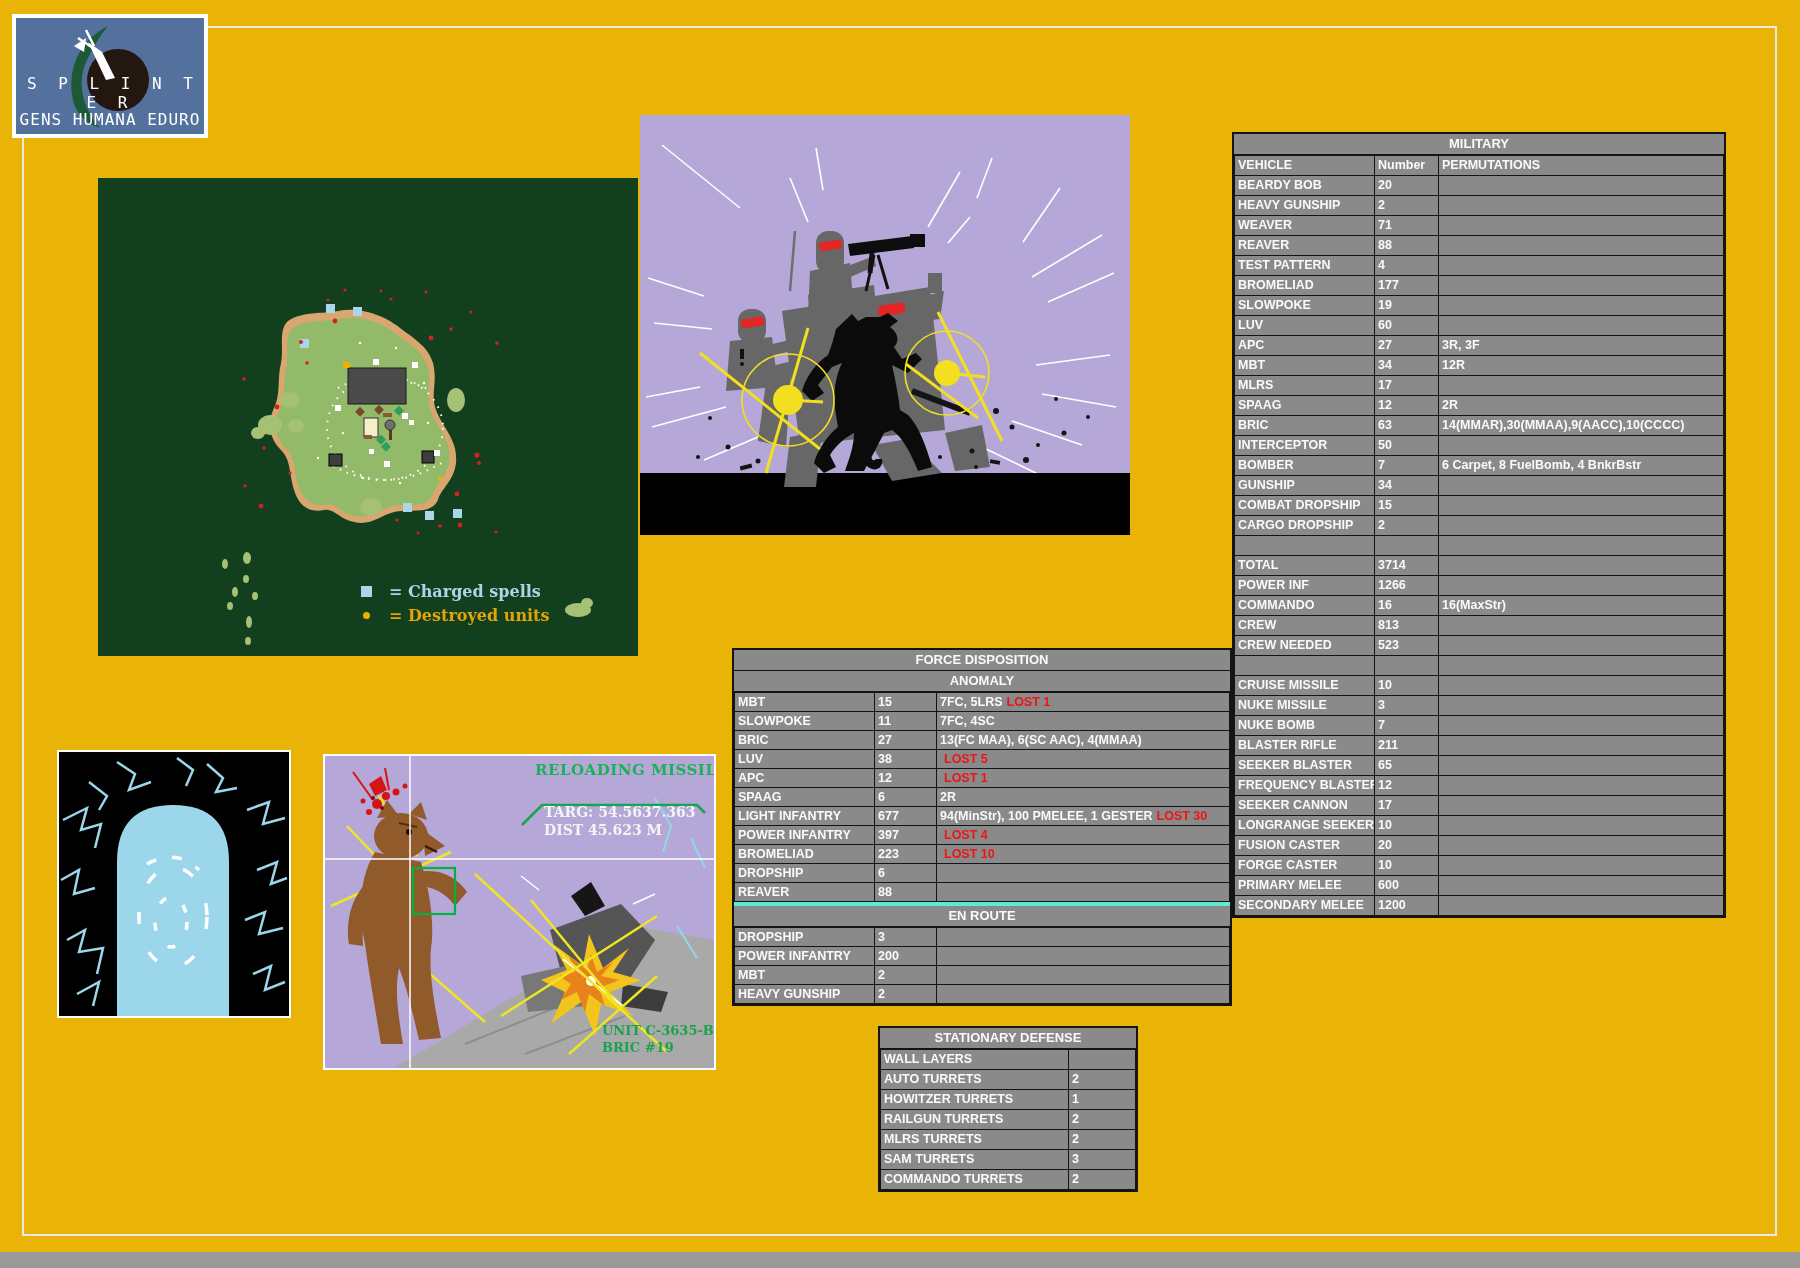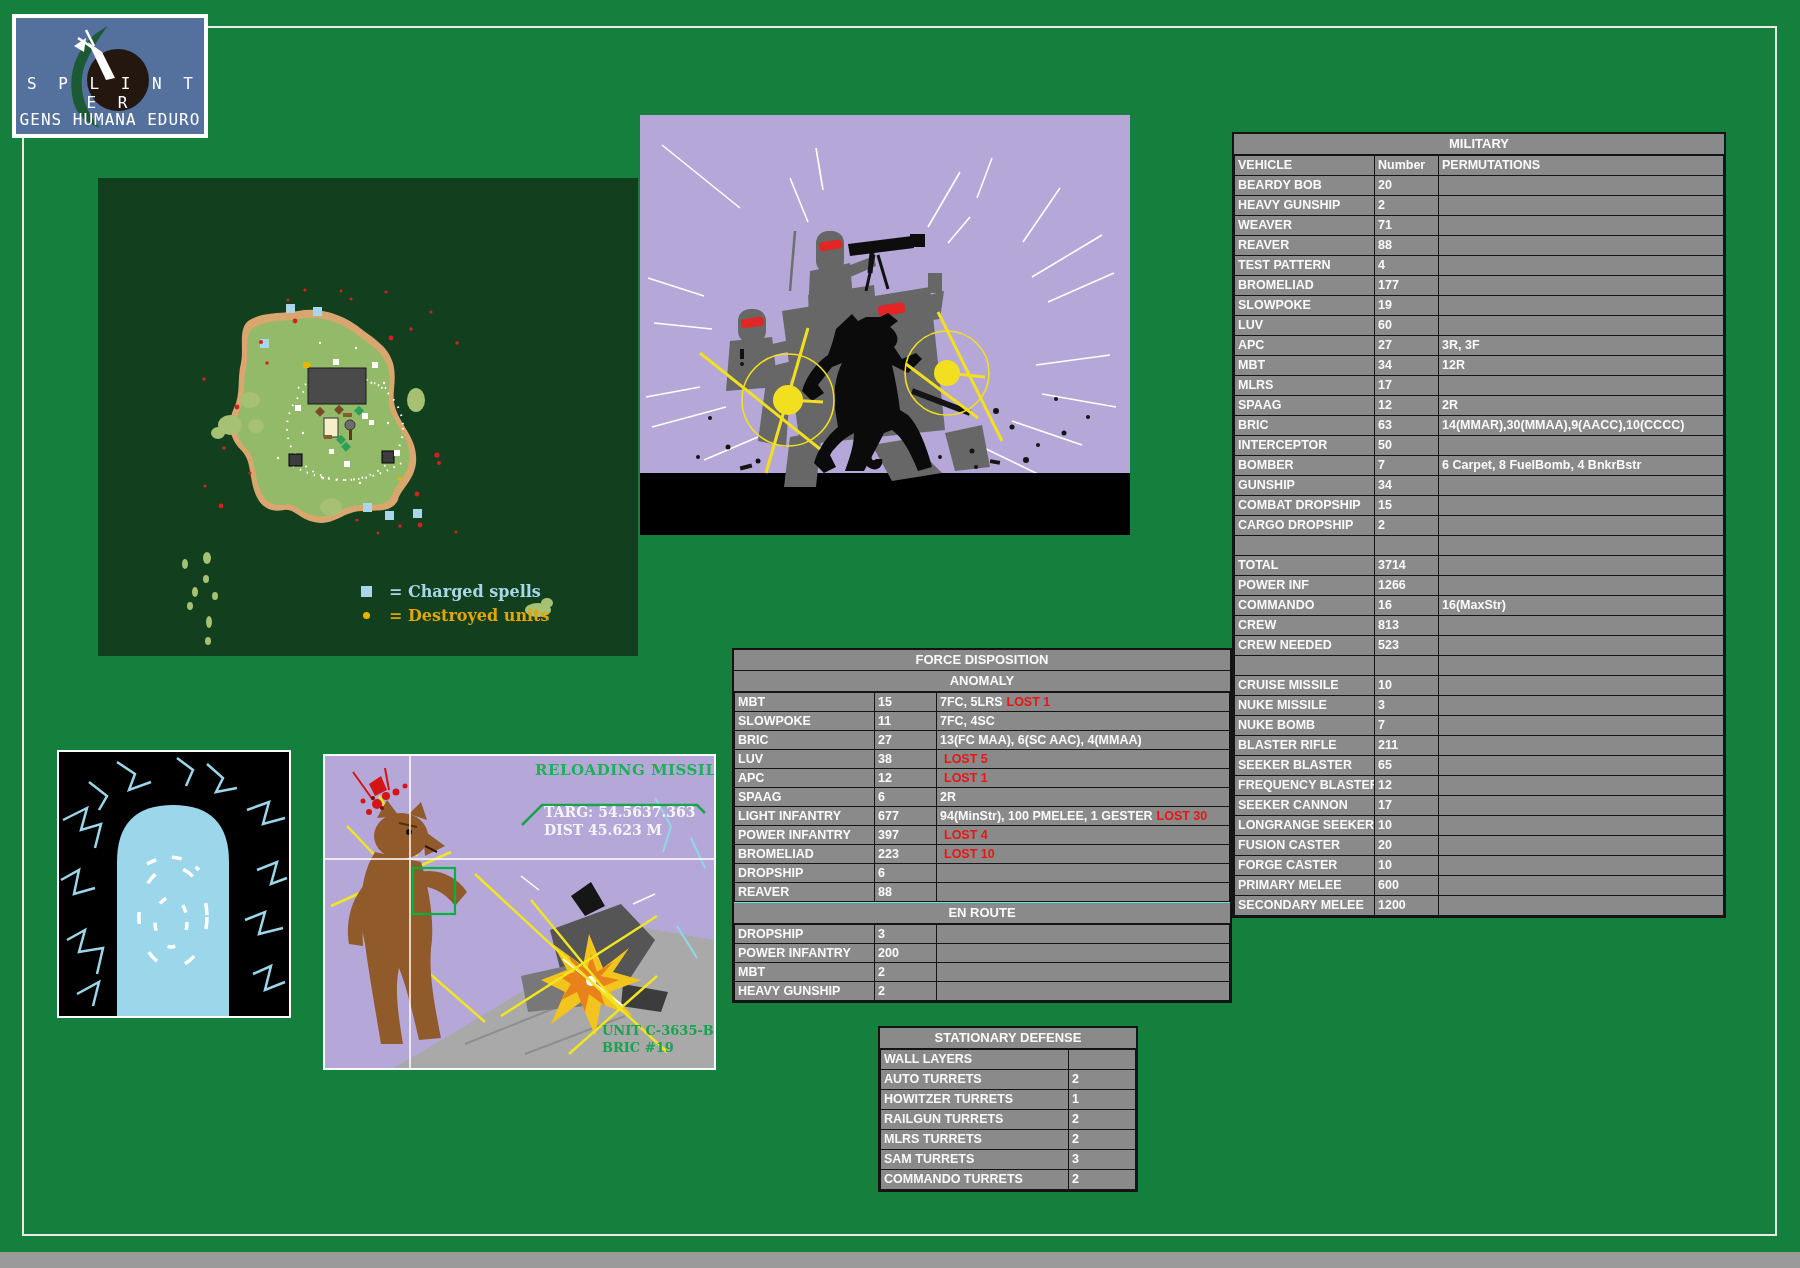--- a/index.html
+++ b/index.html
@@ -1,32 +1,32 @@
 <!DOCTYPE html>
 <html><head>
 <meta charset="utf-8">
 <style>
   html,body{margin:0;padding:0;background:#3f3f3f;}
-  #stage{position:relative;width:1800px;height:1268px;background:#15803d;overflow:hidden;
+  #stage{position:relative;width:1800px;height:1268px;background:#eab308;overflow:hidden;
          font-family:"Liberation Sans",sans-serif;}
   .abs{position:absolute;}
 
   
   #frame{left:22px;top:26px;width:1751px;height:1206px;border:2px solid #e9e9e9;}
   #footer-strip{left:0;top:1252px;width:1800px;height:16px;background:#9a9a9a;}
 
   
   #logo{left:12px;top:14px;width:196px;height:124px;background:#54719e;border:4px solid #fff;box-sizing:border-box;}
   #logo .title{position:absolute;left:0;right:0;top:56px;text-align:center;color:#fff;
     font-family:"DejaVu Sans Mono",monospace;font-size:16px;letter-spacing:6px;text-indent:6px;}
   #logo .subtitle{position:absolute;left:0;right:0;bottom:5px;text-align:center;color:#fff;
     font-family:"DejaVu Sans Mono",monospace;font-size:16px;letter-spacing:1px;}
 
   
-  #map-panel{left:98px;top:178px;width:540px;height:478px;background:#123f1e;}
+  #map-panel{left:98px;top:178px;width:540px;height:478px;background:#123f1e;text-align:right;}
   #art-panel{left:640px;top:115px;width:490px;height:420px;background:#b5a8d8;}
   #portal-panel{left:57px;top:750px;width:234px;height:268px;background:#000;border:2px solid #fff;box-sizing:border-box;}
   #bear-panel{left:323px;top:754px;width:393px;height:316px;background:#b5a8d8;border:2px solid #fff;box-sizing:border-box;overflow:hidden;}
 
   
   .legend-row{position:absolute;display:flex;align-items:center;height:18px;
     font-family:"DejaVu Serif",serif;font-weight:bold;font-size:16px;}
   .legend-sq{width:11px;height:11px;background:#a9d6e8;display:inline-block;margin-right:17px;}
   .legend-dot{width:7px;height:7px;border-radius:50%;background:#e8b400;display:inline-block;margin:0 19px 0 2px;}
   .lg-charged{color:#a9d6e8;}
@@ -603,21 +603,21 @@
             <td><span></span><span class="lost"></span></td>
           </tr>
 
           <tr>
             <td>REAVER</td>
             <td class="num">88</td>
             <td><span></span><span class="lost"></span></td>
           </tr>
         </tbody>
     </table>
-    <div class="tbl-title" style="border-top:1px solid #5eead4">EN ROUTE</div>
+    <div class="tbl-title" style="border-top:4px solid #5eead4">EN ROUTE</div>
     <table>
       <colgroup>
           <col style="width:140px">
           <col style="width:62px">
           <col>
         </colgroup>
       <tbody>
 
           <tr>
             <td>DROPSHIP</td>

